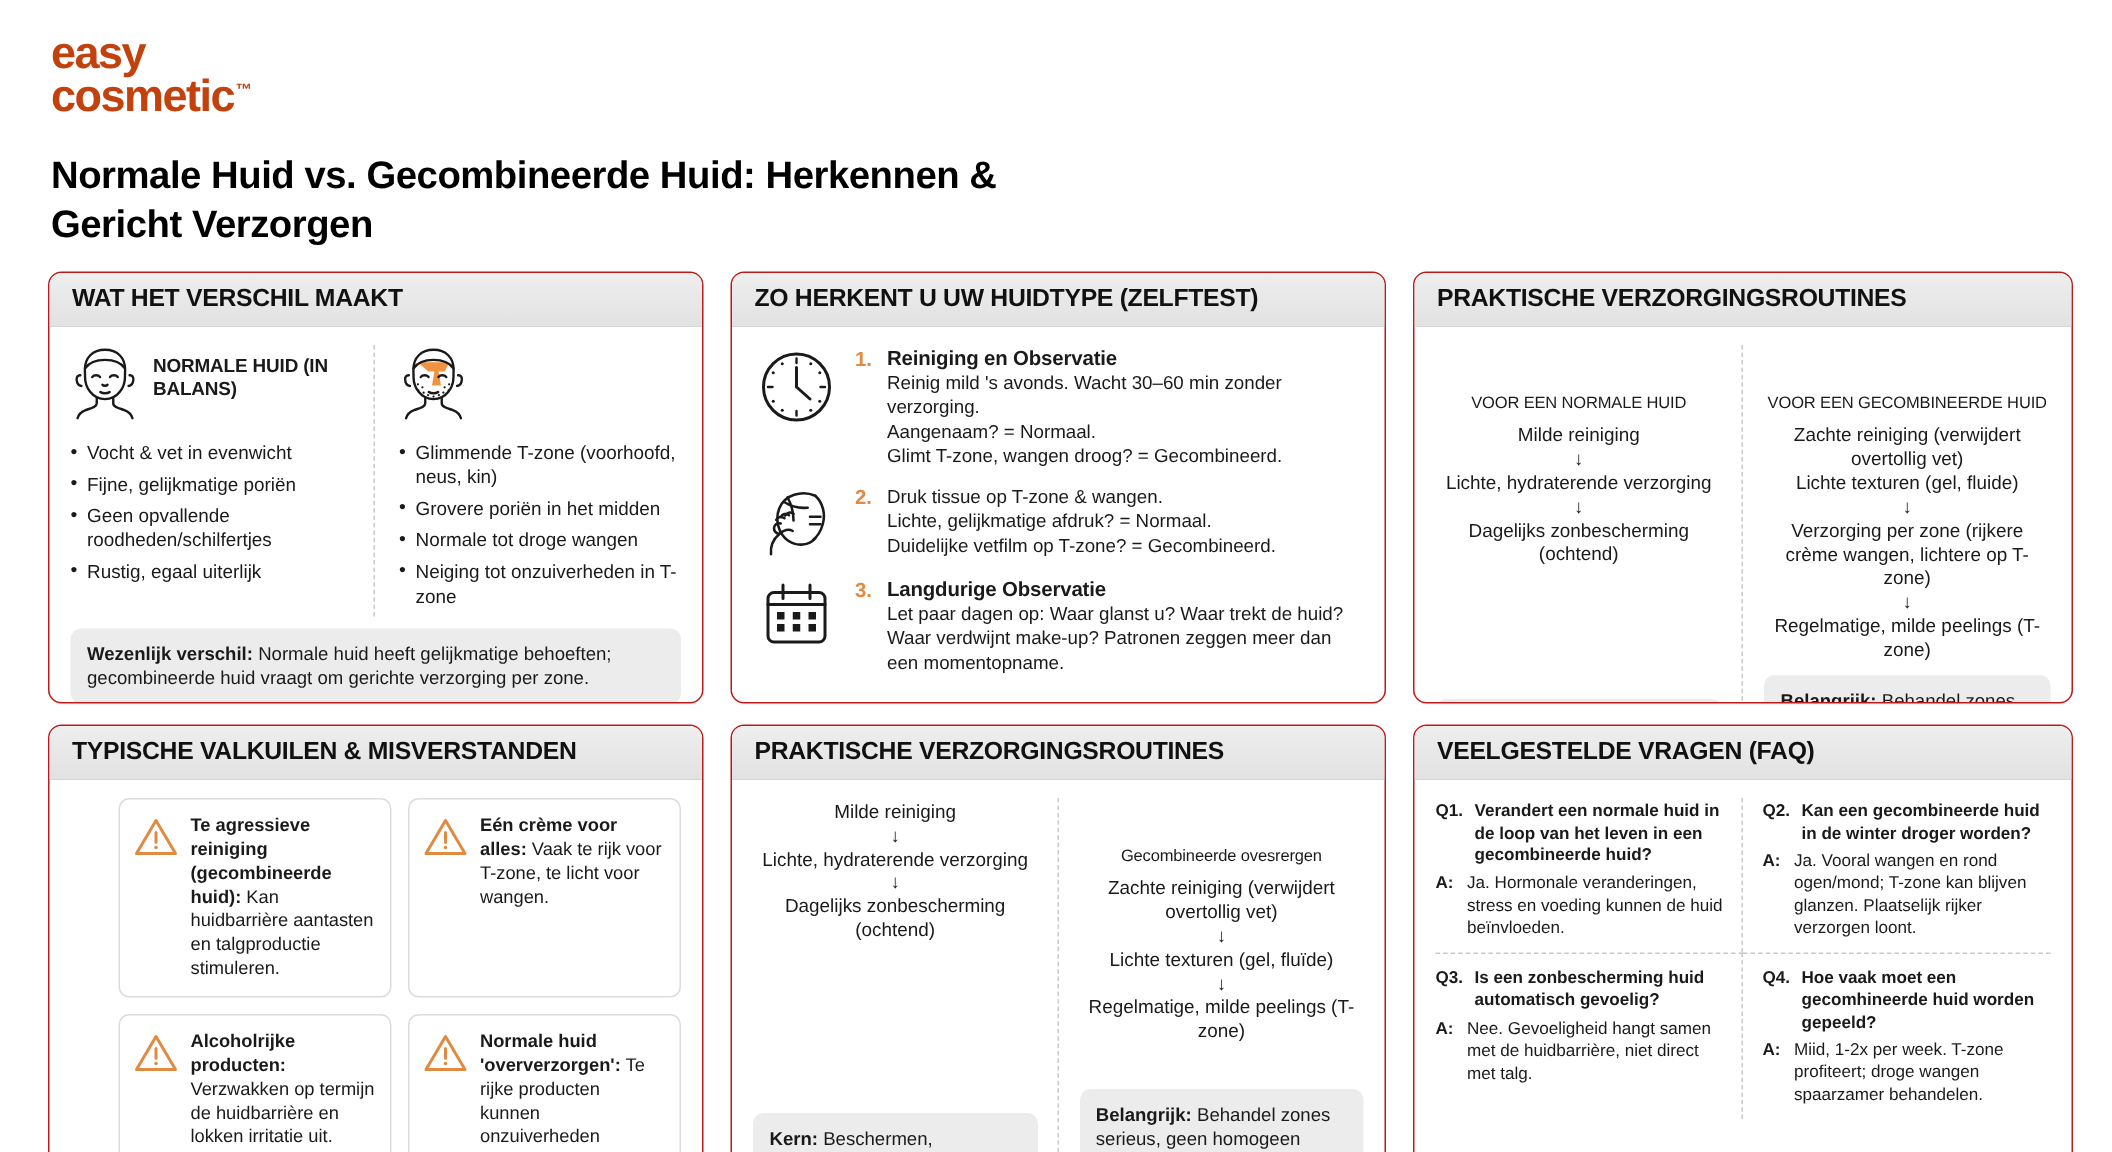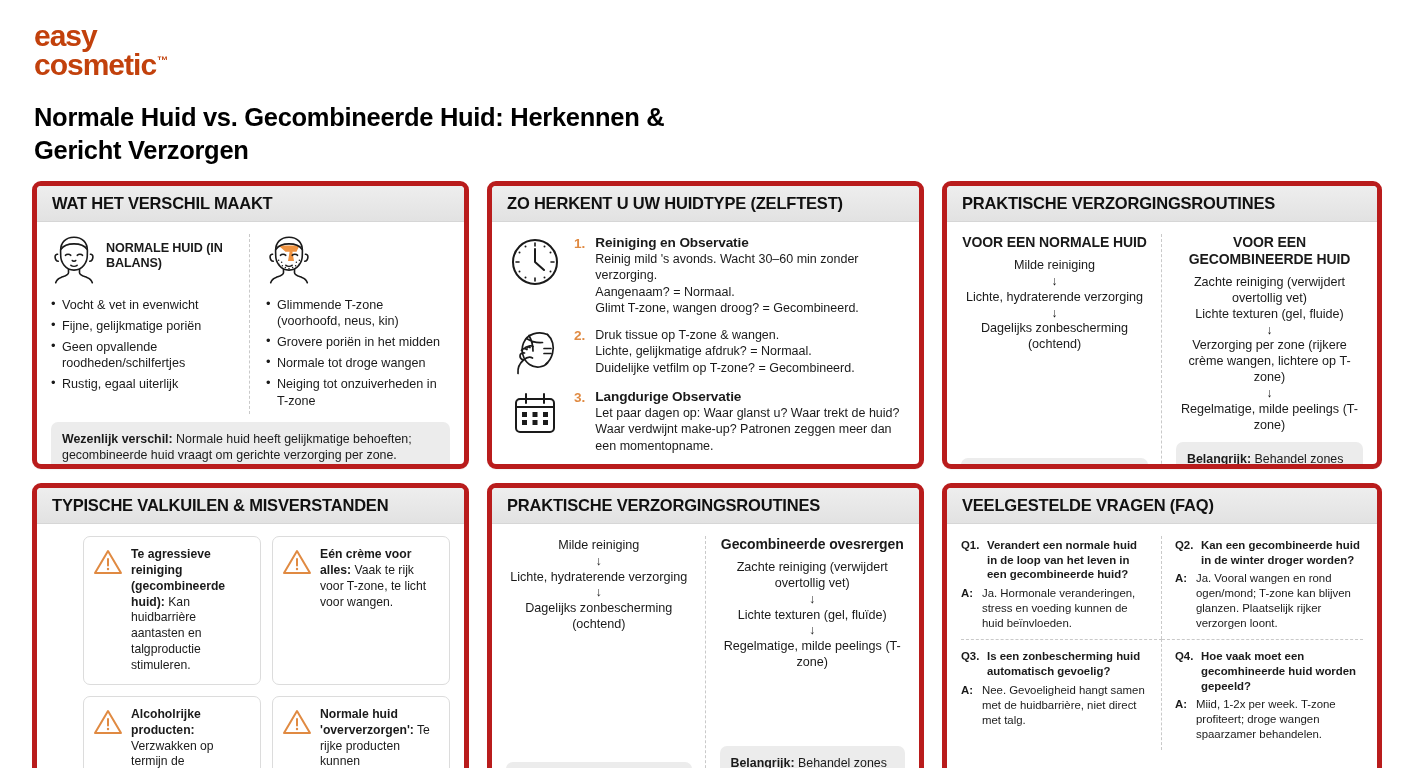--- a/index.html
+++ b/index.html
@@ -38,21 +38,21 @@
     position: absolute; left: 32px; top: 181px;
     width: 1344px;
     display: grid;
     grid-template-columns: 437px 437px 440px;
     grid-template-rows: 288px auto;
     column-gap: 18px; row-gap: 14px;
   }
 
   .card {
     background: #ffffff;
-    border: 5px solid #b91c1c;
+    border: 1px solid #b91c1c;
     border-radius: 9px;
     overflow: hidden;
     display: flex; flex-direction: column;
     box-shadow: 0 1px 1px rgba(0,0,0,0.04);
   }
   .card-head {
     background: linear-gradient(#eeeeee, #e2e2e2);
     border-bottom: 1px solid #d6d6d6;
     padding: 8px 14px 8px 15px;
   }
@@ -99,22 +99,23 @@
   .step .txt { flex: 1; min-width: 0; }
   .step .txt h3 { font-size: 13.6px; font-weight: 700; margin-bottom: 1px; letter-spacing: -0.1px;}
   .step .txt p { font-size: 12.5px; line-height: 1.3; }
 
   
   .routines { display: flex; flex: 1; }
   .routines > .col { flex: 1 1 0; min-width: 0; display: flex; flex-direction: column; text-align: center; }
   .routines > .col.left { padding-right: 13px; }
   .routines > .col.right { padding-left: 14px; border-left: 1px dashed #c9c9c9; }
   .routines h4 {
-    font-size: 14px; font-weight: 700; line-height: 1.22; margin-bottom: 7px;
+    font-size: 11px; font-weight: 400; line-height: 1.22; margin-bottom: 7px;
     letter-spacing: -0.1px;
+    margin-top: 33px;
   }
   .flow { flex: 1; }
   .flow .s { font-size: 12.6px; line-height: 1.26; }
   .flow .arrow { font-size: 12.6px; line-height: 1.25; }
   .routines .note { text-align: left; margin-top: 8px; }
 
   
   .pitfalls { display: grid; grid-template-columns: 1fr 1fr; gap: 11px; flex: 1; padding-left: 32px; }
   .pit {
     border: 1px solid #dcdcdc; border-radius: 7px;

